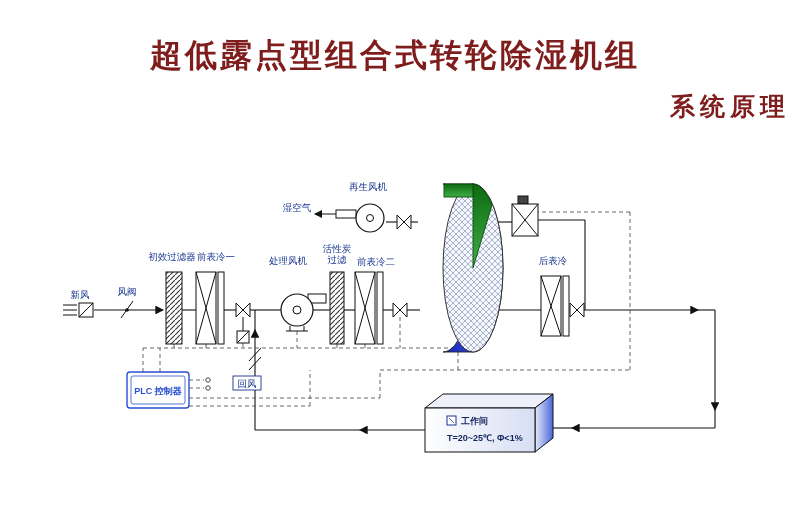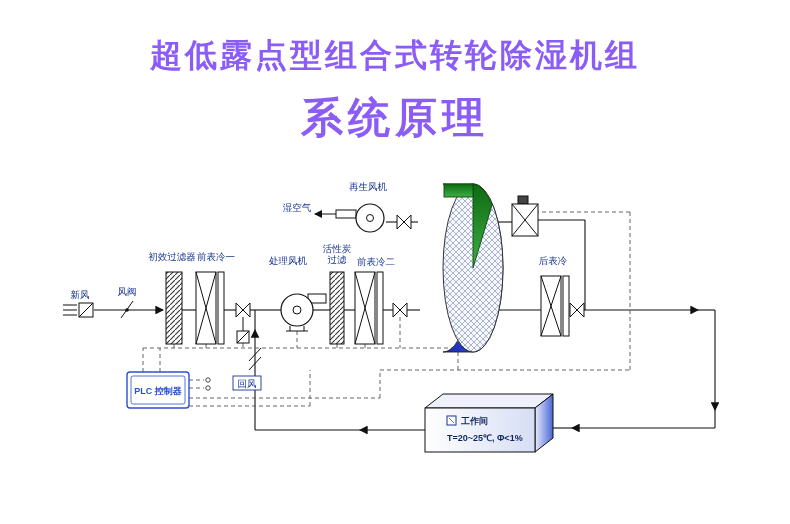--- a/index.html
+++ b/index.html
@@ -1,20 +1,20 @@
 <!DOCTYPE html>
 <html><head>
 <meta charset="utf-8">
 <style>
   html,body{margin:0;padding:0;background:#ffffff;}
   .canvas{position:relative;width:790px;height:524px;overflow:hidden;background:#fff;
           font-family:"Liberation Sans",sans-serif;}
-  .titles{position:absolute;top:34px;left:0;width:100%;text-align:center;color:#8b5cf6;}
+  .titles{position:absolute;top:34px;left:0;width:100%;text-align:center;color:#7f1d1d;}
   .title-main{margin:0;font-size:32px;font-weight:bold;letter-spacing:3px;}
-  .title-sub{margin:12px 0 0 0;font-size:42px;font-weight:bold;letter-spacing:5px;}
+  .title-sub{margin:12px 0 0 0;font-size:25px;font-weight:bold;letter-spacing:5px;text-align:right;}
   .diagram{position:absolute;left:0;top:0;}
   text{font-family:"Liberation Sans",sans-serif;}
   .lbl{font-size:9.5px;fill:#16348f;}
   .lbl-dark{font-size:9px;fill:#12265e;font-weight:bold;}
 </style>
 </head>
 <body>
 
 <div class="canvas">
 

